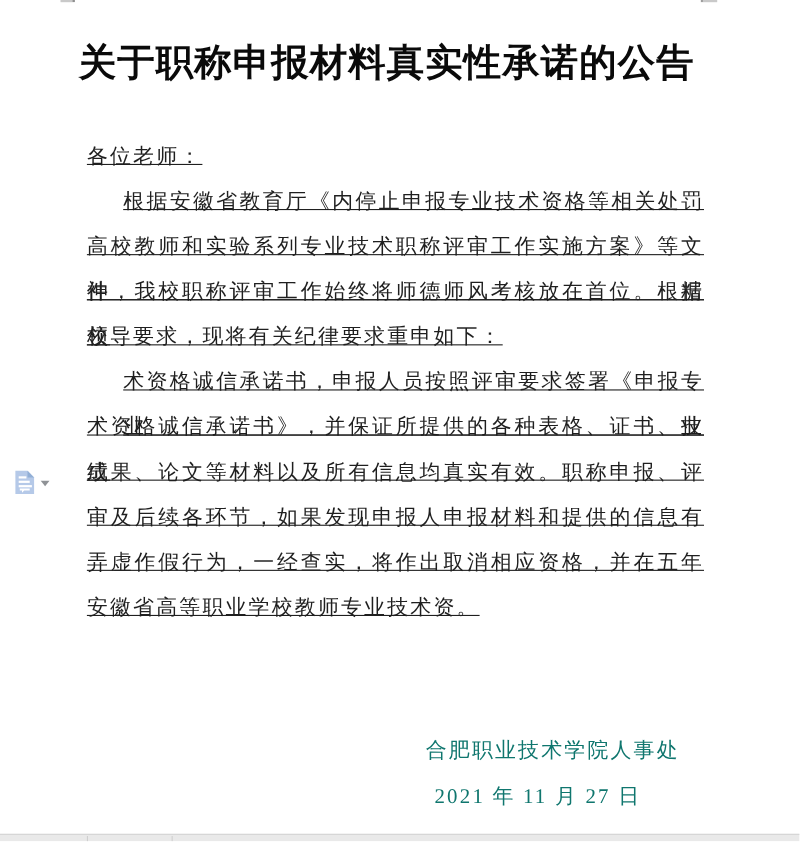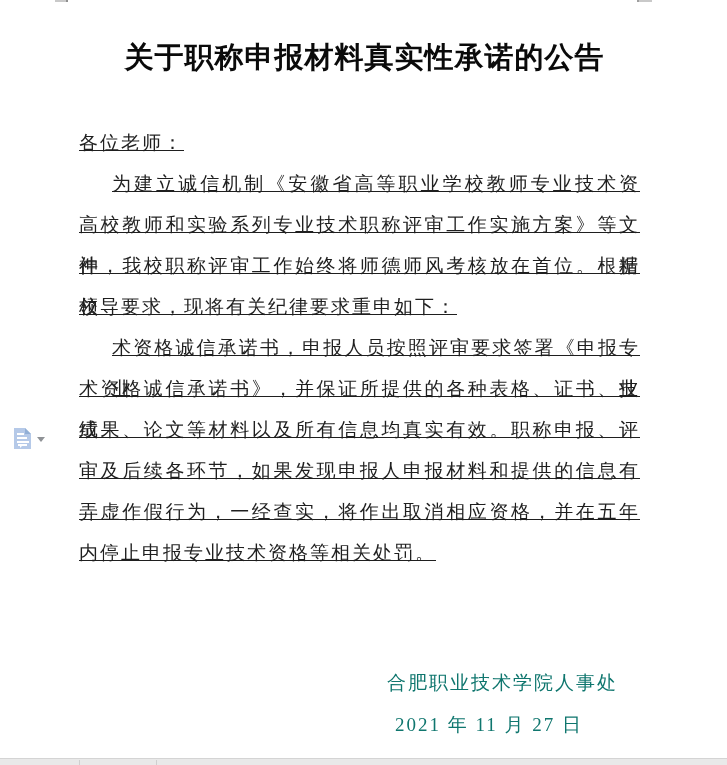--- a/index.html
+++ b/index.html
@@ -10,23 +10,23 @@
     overflow:hidden;
     font-family:"Liberation Serif","DejaVu Serif",serif;
     color:#1f1f1f;
   }
   
   .top-mark{position:absolute;top:0;height:2px;background:#c9c9c9;}
   .top-mark.left{left:55px;width:13px;box-shadow:inset -2px 0 0 #8f8f8f;}
   .top-mark.right{left:637px;width:15px;box-shadow:inset 2px 0 0 #9e9e9e;}
 
   .title{
-    position:absolute;top:40px;left:13px;width:703px;margin:0;
+    position:absolute;top:40px;left:0;width:703px;margin:0;
     text-align:center;
-    font-size:29px;line-height:35px;font-weight:bold;color:#0a0a0a;
+    font-size:34px;line-height:35px;font-weight:bold;color:#0a0a0a;
     letter-spacing:1px;
   }
 
   .body-block{position:absolute;top:122px;left:79px;width:561px;}
   .line{
     height:41px;line-height:41px;
     font-size:19px;letter-spacing:2px;
     white-space:nowrap;
     text-decoration:underline;
   }
@@ -75,30 +75,30 @@
 
 <div class="doc">
 
   <div class="top-mark left"></div>
   <div class="top-mark right"></div>
 
   <h1 class="title">关于职称申报材料真实性承诺的公告</h1>
 
   <div class="body-block">
     <div class="line">各位老师：</div>
-    <div class="line justify indent">为建立诚信机制《安徽省高等职业学校教师专业技术资</div>
+    <div class="line justify indent">根据安徽省教育厅《内停止申报专业技术资格等相关处罚</div>
     <div class="line justify">高校教师和实验系列专业技术职称评审工作实施方案》等文件精</div>
     <div class="line justify">神，我校职称评审工作始终将师德师风考核放在首位。根据校</div>
     <div class="line">领导要求，现将有关纪律要求重申如下：</div>
     <div class="line justify indent">术资格诚信承诺书，申报人员按照评审要求签署《申报专业技</div>
     <div class="line justify">术资格诚信承诺书》，并保证所提供的各种表格、证书、业绩</div>
     <div class="line justify">成果、论文等材料以及所有信息均真实有效。职称申报、评</div>
     <div class="line justify">审及后续各环节，如果发现申报人申报材料和提供的信息有</div>
     <div class="line justify">弄虚作假行为，一经查实，将作出取消相应资格，并在五年</div>
-    <div class="line">内停止申报专业技术资格等相关处罚。</div>
+    <div class="line">安徽省高等职业学校教师专业技术资。</div>
   </div>
 
   <div class="sig-org">合肥职业技术学院人事处</div>
   <div class="sig-date">2021 年 11 月 27 日</div>
 
   <div class="margin-widget">
     <svg class="doc-icon" width="19" height="24" viewBox="0 0 19 24" aria-hidden="true">
       <path d="M1 2 L12 2 L18 8 L18 23 L1 23 Z" fill="#b5c9e8"></path>
       <path d="M12 2 L12 8 L18 8 Z" fill="#92afd6"></path>
       <rect x="4" y="7" width="7" height="2" fill="#ffffff"></rect>

